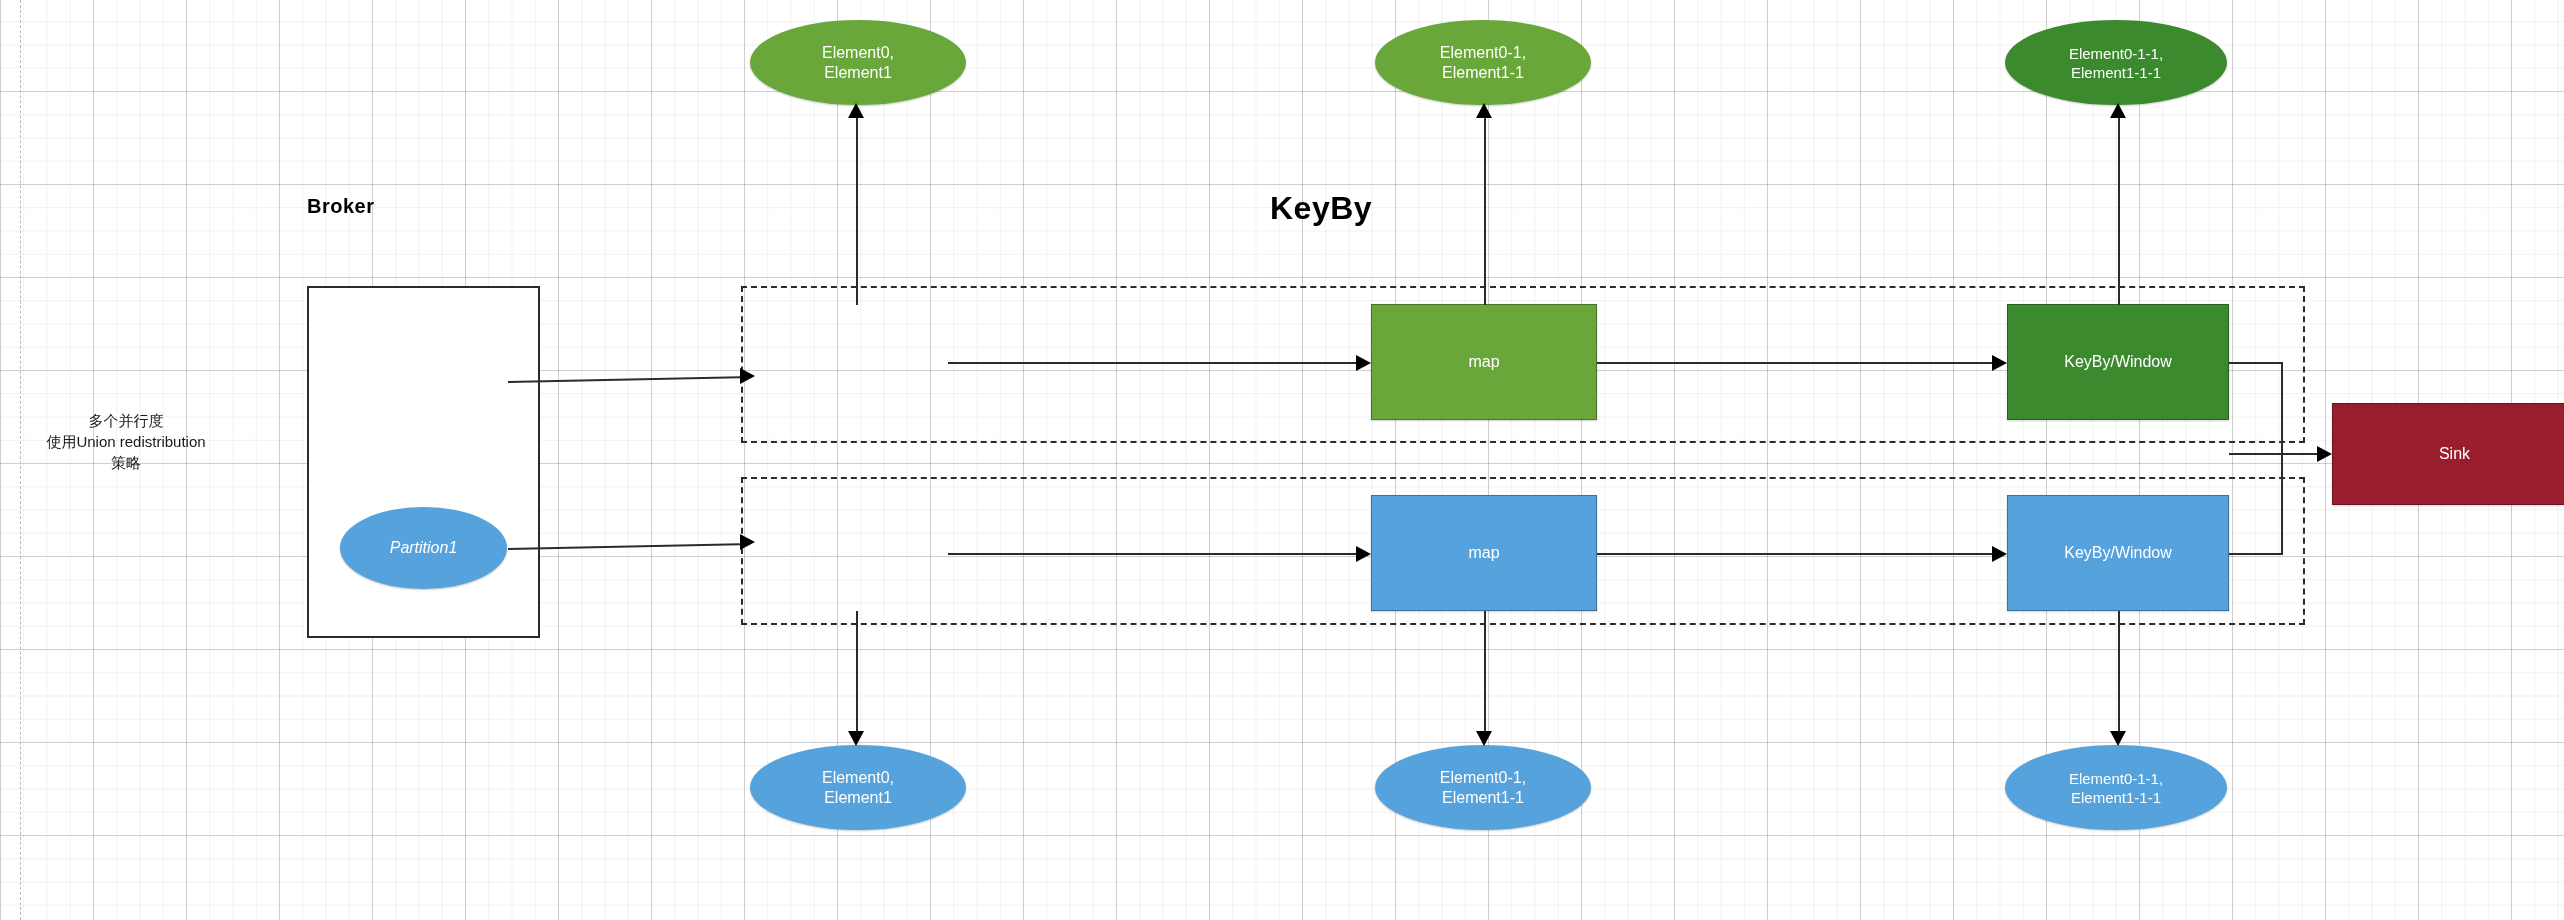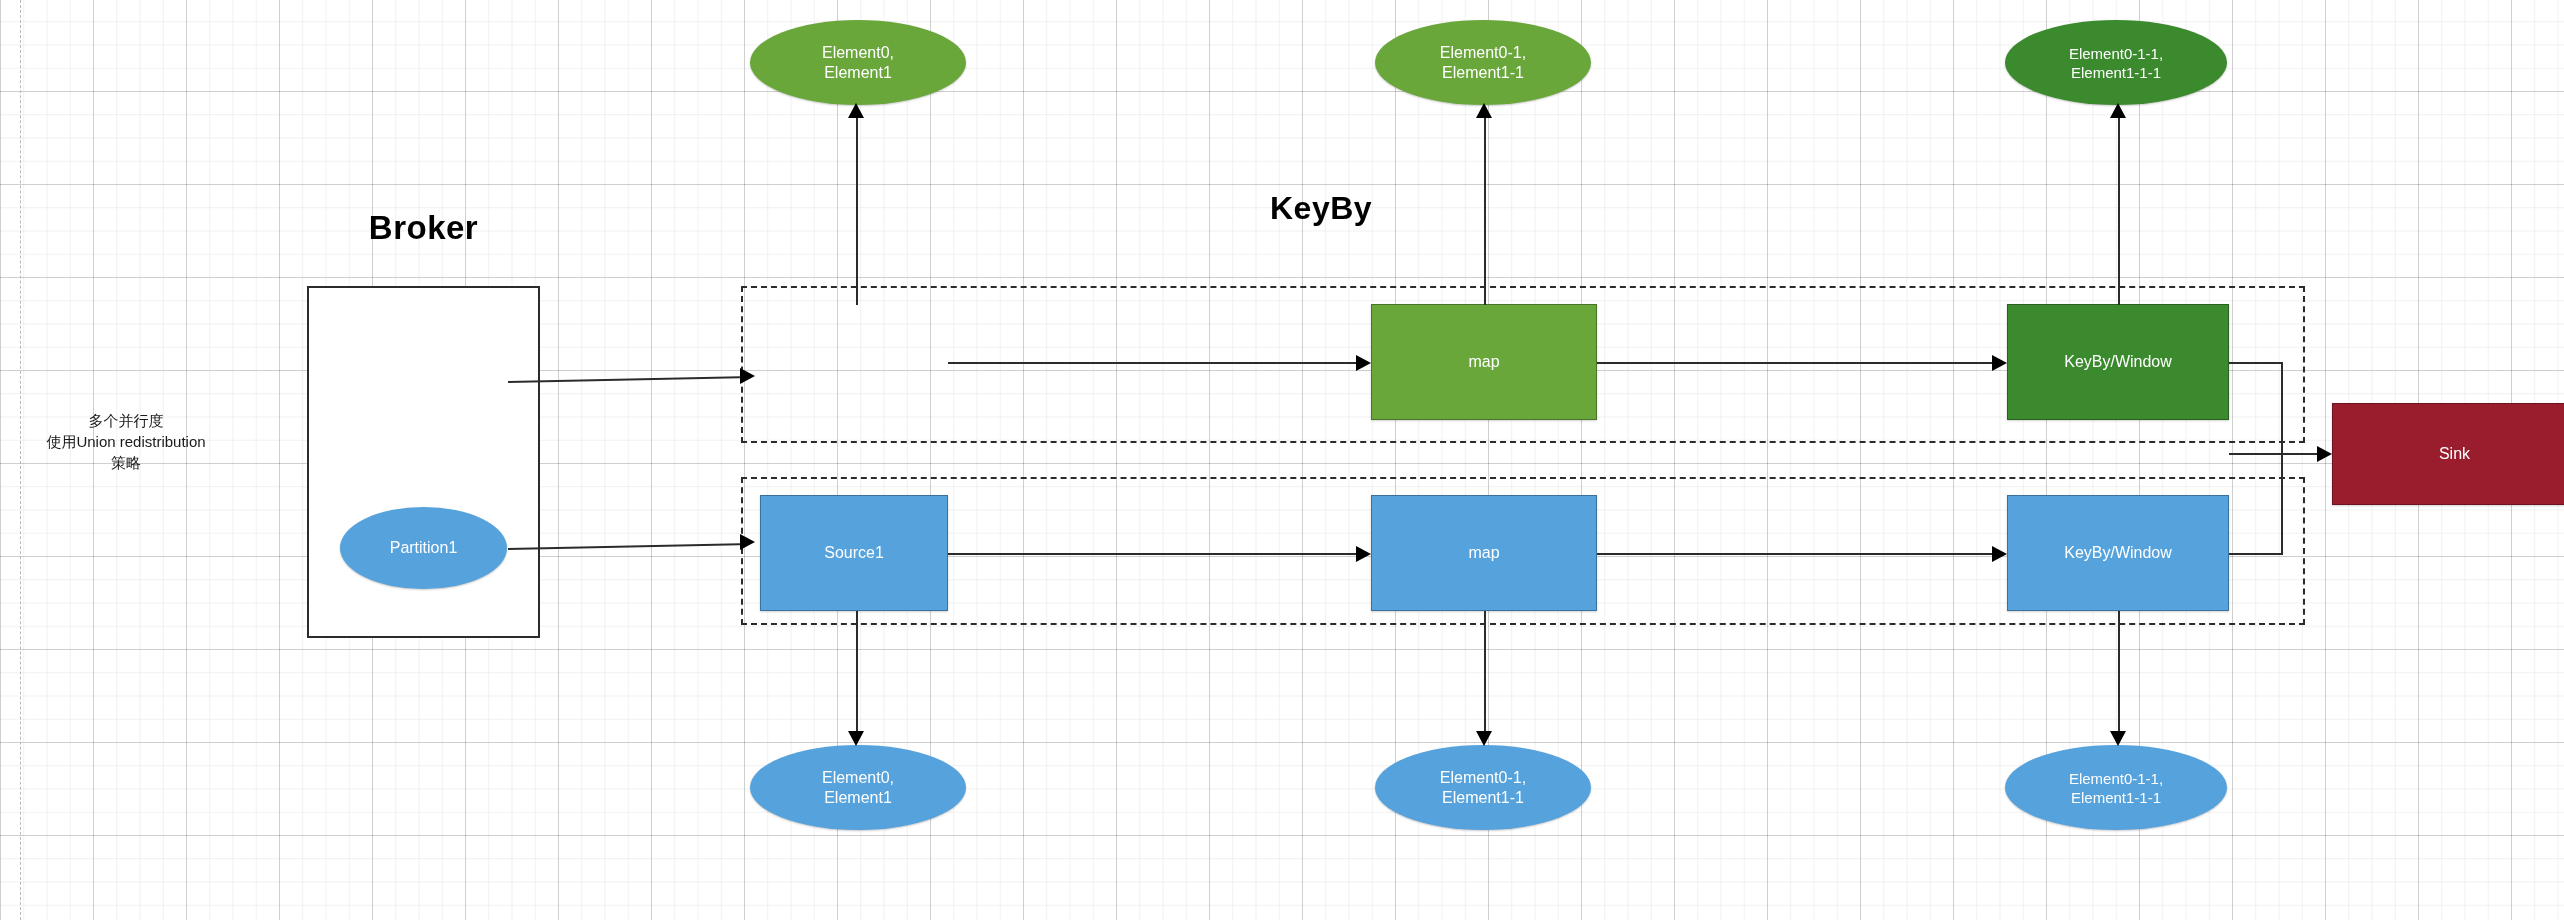--- a/index.html
+++ b/index.html
@@ -123,28 +123,28 @@
 <body>
 
 <div id="canvas">
 
   <div class="pagebreak-v"></div>
 
   <div class="note" style="left:0px;top:410px;width:252px;">多个并行度
 使用Union redistribution
 策略</div>
 
-  <div class="section-title" style="left:307px;top:209px;width:233px;text-align:center;font-size:33px;">Broker</div>
+  <div class="section-title" style="left:307px;top:195px;width:233px;font-size:20px;">Broker</div>
 
   <div class="section-title" style="left:1270px;top:190px;width:180px;text-align:left;font-size:32px;">KeyBy</div>
 
   <div class="broker-frame" style="left:307px;top:286px;width:233px;height:352px;"></div>
 
 
-  <div class="ellipse" style="left:340px;top:507px;width:167px;height:82px;background:#55A2DD;">Partition1</div>
+  <div class="ellipse" style="left:340px;top:507px;width:167px;height:82px;background:#55A2DD;font-style:italic;">Partition1</div>
 
   <div class="group-dashed" style="left:741px;top:286px;width:1564px;height:157px;"></div>
 
   <div class="group-dashed" style="left:741px;top:477px;width:1564px;height:148px;"></div>
 
   <div class="ellipse" style="left:750px;top:20px;width:216px;height:85px;background:#6AA73B;">Element0,
 Element1</div>
 
   <div class="ellipse" style="left:1375px;top:20px;width:216px;height:85px;background:#6AA73B;">Element0-1,
 Element1-1</div>
@@ -159,21 +159,20 @@
 Element1-1</div>
 
   <div class="ellipse small" style="left:2005px;top:745px;width:222px;height:85px;background:#55A2DD;">Element0-1-1,
 Element1-1-1</div>
 
 
   <div class="rect" style="left:1371px;top:304px;width:226px;height:116px;background:#6AA73B;">map</div>
 
   <div class="rect" style="left:2007px;top:304px;width:222px;height:116px;background:#3C8A2E;">KeyBy/Window</div>
 
-  <div class="rect" style="left:760px;top:495px;width:188px;height:116px;background:#55A2DD;">Source1</div>
 
   <div class="rect" style="left:1371px;top:495px;width:226px;height:116px;background:#55A2DD;">map</div>
 
   <div class="rect" style="left:2007px;top:495px;width:222px;height:116px;background:#55A2DD;">KeyBy/Window</div>
 
   <div class="rect" style="left:2332px;top:403px;width:245px;height:102px;background:#9A1D2E;">Sink</div>
 
   <div class="slant" style="left:508px;top:381px;width:232px;transform:rotate(-1.2deg);"></div>
   <div class="arrow arrow-right" style="left:740px;top:368px;"></div>
 

